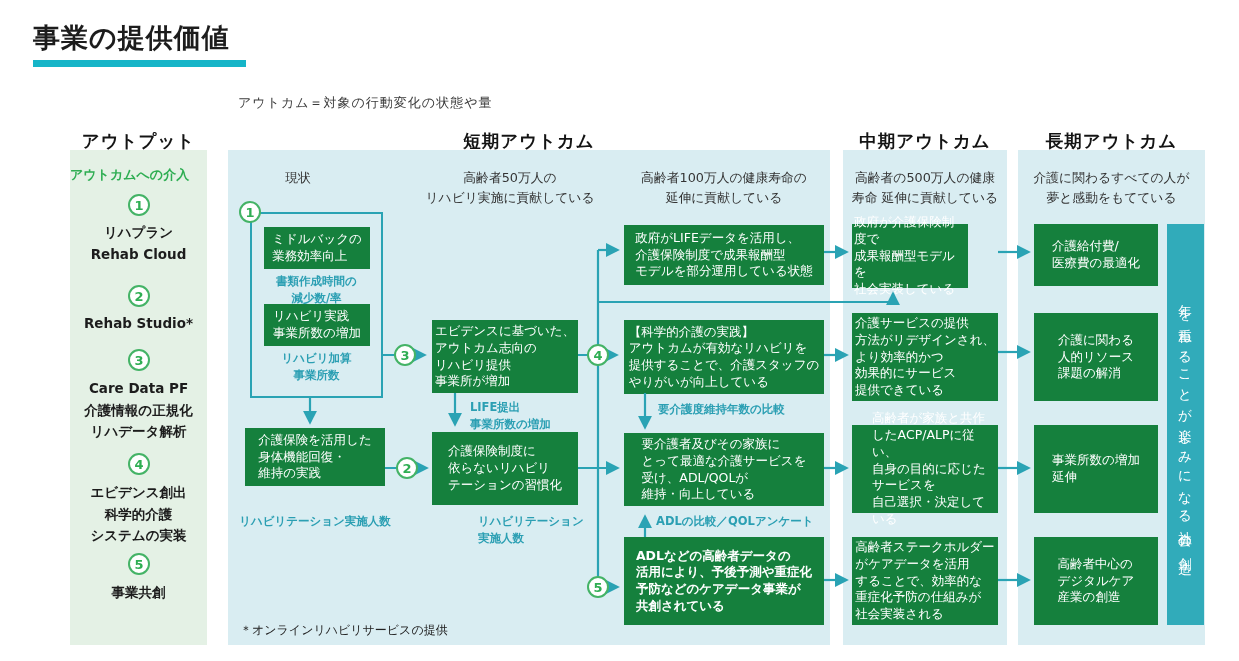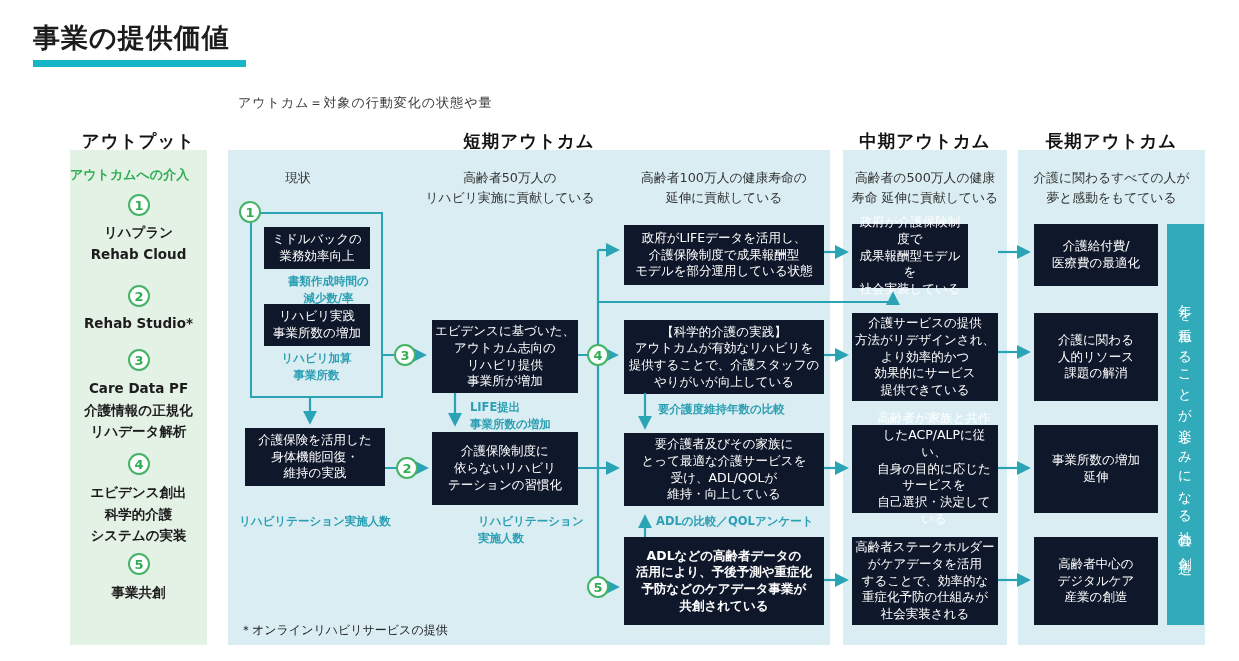--- a/index.html
+++ b/index.html
@@ -8,21 +8,21 @@
   .title{position:absolute;left:33px;top:20px;font-size:27px;font-weight:bold;color:#1c1c1c;letter-spacing:1px;}
   .title-bar{position:absolute;left:33px;top:60px;width:213px;height:7px;background:#16b5c8;}
   .legend{position:absolute;left:238px;top:94px;font-size:13px;color:#3a3a3a;letter-spacing:1px;}
   .footnote{position:absolute;left:240px;top:622px;font-size:12px;color:#222;}
   .panel{position:absolute;top:150px;height:495px;}
   .panel.green{background:#e4f1e5;}
   .panel.blue{background:#d9edf2;}
   .colhead{position:absolute;top:129px;font-weight:bold;font-size:17.5px;color:#141414;text-align:center;letter-spacing:1px;}
   .goal{position:absolute;font-size:12.8px;color:#333;text-align:center;line-height:1.55;white-space:pre-line;}
   .ncircle{position:absolute;width:22px;height:22px;border-radius:50%;background:#fff;border:2px solid #44b366;color:#2fae53;font-weight:bold;font-size:13px;display:flex;align-items:center;justify-content:center;box-sizing:border-box;z-index:5;}
-  .box{position:absolute;background:#0f172a;color:#fff;display:flex;align-items:center;justify-content:center;text-align:center;font-size:12.5px;line-height:1.34;white-space:pre-line;font-weight:500;box-sizing:border-box;padding:2px;z-index:3;}
+  .box{position:absolute;background:#15803d;color:#fff;display:flex;align-items:center;justify-content:center;font-size:12.5px;line-height:1.34;white-space:pre-line;font-weight:500;box-sizing:border-box;padding:2px;z-index:3;}
   .metric{position:absolute;color:#2b9fb3;font-size:11.5px;line-height:1.5;white-space:pre-line;font-weight:600;text-align:center;z-index:3;}
   .metric.left{text-align:left;}
   .group-outline{position:absolute;border:2px solid #2aa3b4;box-sizing:border-box;z-index:2;}
   .out-intro{position:absolute;left:70px;top:166px;width:137px;text-align:left;color:#2fae53;font-weight:bold;font-size:13px;}
   .out-item{position:absolute;left:70px;width:137px;text-align:center;font-size:13.5px;font-weight:bold;color:#1c1c1c;line-height:1.6;white-space:pre-line;}
   .vbar{position:absolute;left:1167px;top:224px;width:37px;height:401px;background:#31abba;color:#fff;writing-mode:vertical-rl;display:flex;align-items:center;justify-content:center;font-size:13.5px;letter-spacing:4px;font-weight:500;z-index:3;}
   svg.wires{position:absolute;left:0;top:0;z-index:4;pointer-events:none;}
   svg.wires path{stroke:#2aa3b4;stroke-width:2.2;fill:none;}
 </style>
 </head>
@@ -96,21 +96,21 @@
     <path d="M998,252 H1028" marker-end="url(#arr)"></path>
     <path d="M998,352 H1028" marker-end="url(#arr)"></path>
     <path d="M998,468 H1028" marker-end="url(#arr)"></path>
     <path d="M998,580 H1028" marker-end="url(#arr)"></path>
   </svg>
 
   <div class="group-outline" style="left:250px;top:212px;width:133px;height:186px;"></div>
   <div class="ncircle" style="left:239px;top:201px;">1</div>
   <div class="box" style="left:264px;top:227px;width:106px;height:42px;">ミドルバックの
 業務効率向上</div>
-  <div class="metric" style="left:250px;top:273px;width:133px;padding-left:12px;">書類作成時間の
+  <div class="metric" style="left:250px;top:273px;width:133px;">書類作成時間の
 減少数/率</div>
   <div class="box" style="left:264px;top:304px;width:106px;height:42px;">リハビリ実践
 事業所数の増加</div>
   <div class="metric" style="left:250px;top:350px;width:133px;">リハビリ加算
 事業所数</div>
   <div class="box" style="left:245px;top:428px;width:140px;height:58px;">介護保険を活用した
 身体機能回復・
 維持の実践</div>
   <div class="metric" style="left:230px;top:513px;width:170px;">リハビリテーション実施人数</div>
 

